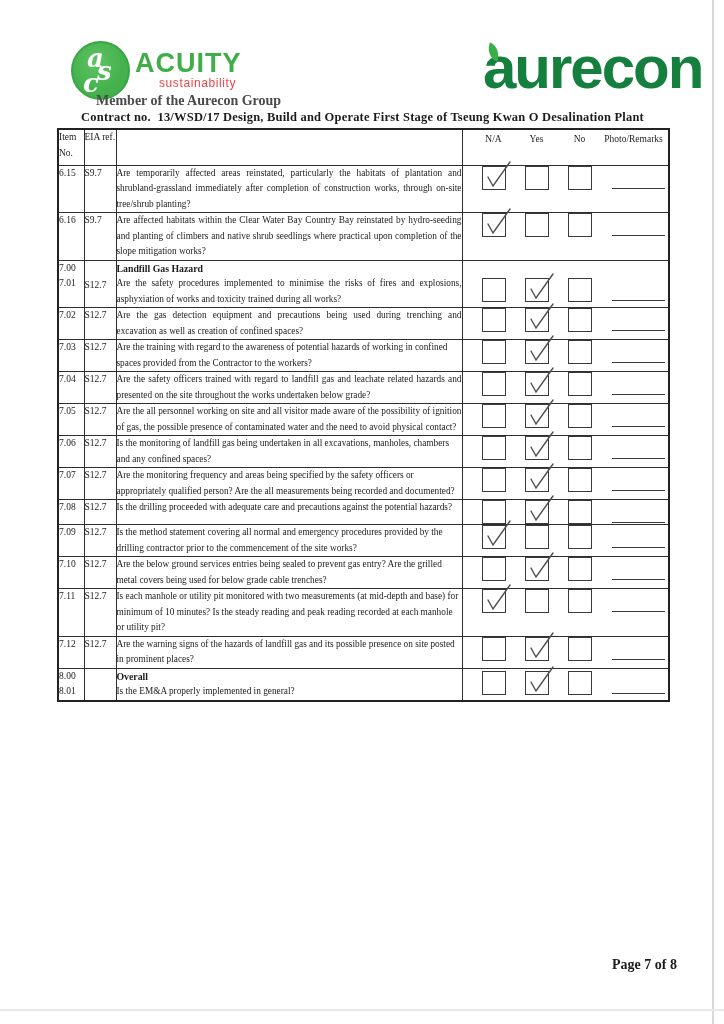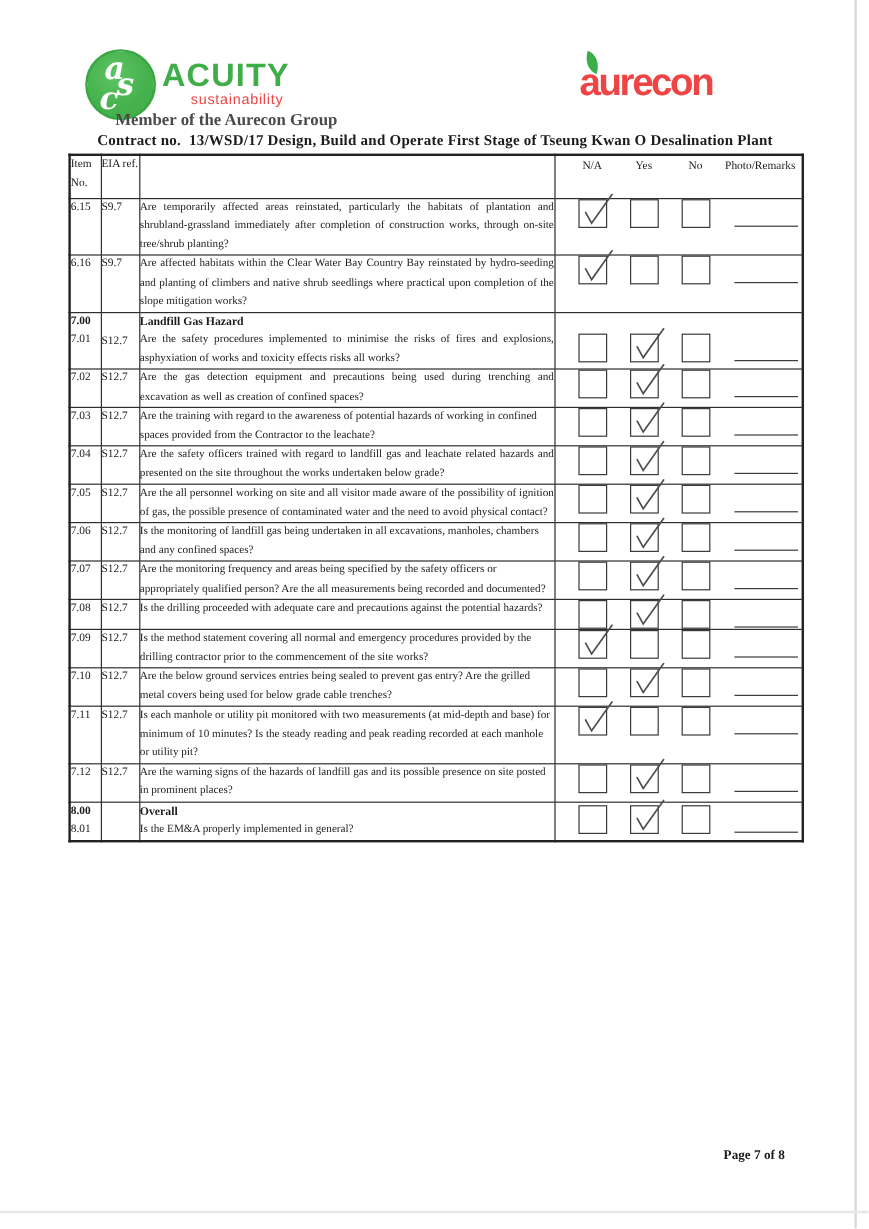--- a/index.html
+++ b/index.html
@@ -18,57 +18,57 @@
   .acuity-name{position:absolute;left:135px;top:48px;font-family:"Liberation Sans",sans-serif;
     font-weight:bold;font-size:27px;line-height:30px;color:#3fae49;letter-spacing:1px;text-align:center;}
   .acuity-tagline{position:absolute;left:159px;top:76px;font-family:"Liberation Sans",sans-serif;
     font-size:12px;color:#ef4444;letter-spacing:.6px;}
   .member-note{position:absolute;left:96px;top:93px;font-family:Liberation Serif, serif;
     font-size:14px;font-weight:bold;color:#4a4a4a;}
   .aurecon-logo{position:absolute;left:483px;top:42px;}
   .aurecon-leaf{position:absolute;left:4px;top:2px;width:13px;height:16px;background:#3cae49;
     border-radius:0 100% 0 100%;transform:rotate(18deg);}
   .aurecon-name{display:block;font-family:"Liberation Sans",sans-serif;font-weight:bold;
-    font-size:32px;line-height:52px;letter-spacing:-2px;color:#ef4444;}
+    font-size:60px;line-height:52px;letter-spacing:-2px;color:#15803d;}
 
   
   .doc-title{position:absolute;left:57px;top:110px;width:611px;margin:0;text-align:center;
     font-size:12.5px;font-weight:bold;letter-spacing:.2px;white-space:pre;}
 
   
   table.checklist{position:absolute;left:57px;top:128px;width:611px;border-collapse:collapse;
     border:2px solid #222;table-layout:fixed;}
   table.checklist td,table.checklist th{border:1px solid #2e2e2e;padding:0;vertical-align:top;
     font-weight:normal;text-align:left;}
   .section-row td{border-top:2px solid #222;}
   .c-item{padding:2px 1px 2px 2px;font-size:9.5px;line-height:15.5px;}
   .c-eia{padding:2px 1px 2px 2px;font-size:9.5px;line-height:15.5px;}
   .section-row .c-eia{padding-top:17px;}
-  .sec-item{font-weight:bold;}
+  .sec-item{font-weight:normal;}
   .c-q{padding:2px 6px;font-size:9.3px;line-height:15.5px;}
   .q-just .q-text{text-align:justify;}
   .sec-head{font-weight:bold;font-size:9.8px;}
   .c-ans{vertical-align:middle;}
   .section-row .c-ans{vertical-align:bottom;padding-bottom:5px;}
   .ansrow{display:flex;align-items:flex-end;height:24px;padding-left:19px;}
   .cbox{position:relative;width:24px;height:24px;box-sizing:border-box;
     border:1.5px solid #3a3a3a;margin-right:19px;background:transparent;}
   .tick{position:absolute;left:0px;top:-7px;width:30px;height:30px;overflow:visible;}
   .tick path{stroke:#4e4e4e;stroke-width:1.4;fill:none;stroke-linecap:round;}
   .remark-line{width:53px;height:1px;border-bottom:1.5px solid #3a3a3a;margin-left:1px;
     align-self:flex-end;margin-bottom:1px;}
   
   .hdr-item,.hdr-eia{font-size:9.5px;line-height:15.5px;padding:1px 2px;height:36px;box-sizing:border-box;}
   .hdr-ans{position:relative;height:36px;box-sizing:border-box;}
   .hdr-ans span{position:absolute;top:4px;transform:translateX(-50%);font-size:9.5px;white-space:nowrap;text-align:center;}
   .hl-na{left:31px;} .hl-yes{left:74px;} .hl-no{left:117px;} .hl-photo{left:171px;}
 
   
-  .page-footer{position:absolute;left:43px;top:957px;width:611px;text-align:right;
-    font-size:11px;font-weight:bold;}
+  .page-footer{position:absolute;left:66px;top:957px;width:611px;text-align:right;
+    font-size:14px;font-weight:bold;}
   .scan-edge-right{position:absolute;left:712px;top:0;width:2px;height:1024px;background:#d9d9d9;}
   .scan-edge-bottom{position:absolute;left:0;top:1009px;width:724px;height:2px;background:#e6e6e6;}
 </style>
 </head>
 <body>
 
 <div class="page">
 
   <div>
     <div class="acuity-circle">
@@ -167,21 +167,21 @@
       </td>
     </tr>
         <tr class="qrow section-row q-just">
       <td class="c-item">
         <div class="sec-item">7.00</div>
         <div class="item-no">7.01</div>
       </td>
       <td class="c-eia">S12.7</td>
       <td class="c-q">
         <div class="sec-head">Landfill Gas Hazard</div>
-        <div class="q-text">Are the safety procedures implemented to minimise the risks of fires and explosions, asphyxiation of works and toxicity effects risks all works?</div>
+        <div class="q-text">Are the safety procedures implemented to minimise the risks of fires and explosions, asphyxiation of works and toxicity trained during all works?</div>
       </td>
       <td class="c-ans">
         <div class="ansrow">
           <span class="cbox">
             
           </span>
           <span class="cbox">
             <svg class="tick" viewBox="0 0 30 30">
                   <path d="M5 17 L10 26 L27 2"></path>
                 </svg>
@@ -221,21 +221,21 @@
       </td>
     </tr>
         <tr class="qrow">
       <td class="c-item">
 
         <div class="item-no">7.03</div>
       </td>
       <td class="c-eia">S12.7</td>
       <td class="c-q">
 
-        <div class="q-text">Are the training with regard to the awareness of potential hazards of working in confined spaces provided from the Contractor to the leachate?</div>
+        <div class="q-text">Are the training with regard to the awareness of potential hazards of working in confined spaces provided from the Contractor to the workers?</div>
       </td>
       <td class="c-ans">
         <div class="ansrow">
           <span class="cbox">
             
           </span>
           <span class="cbox">
             <svg class="tick" viewBox="0 0 30 30">
                   <path d="M5 17 L10 26 L27 2"></path>
                 </svg>

